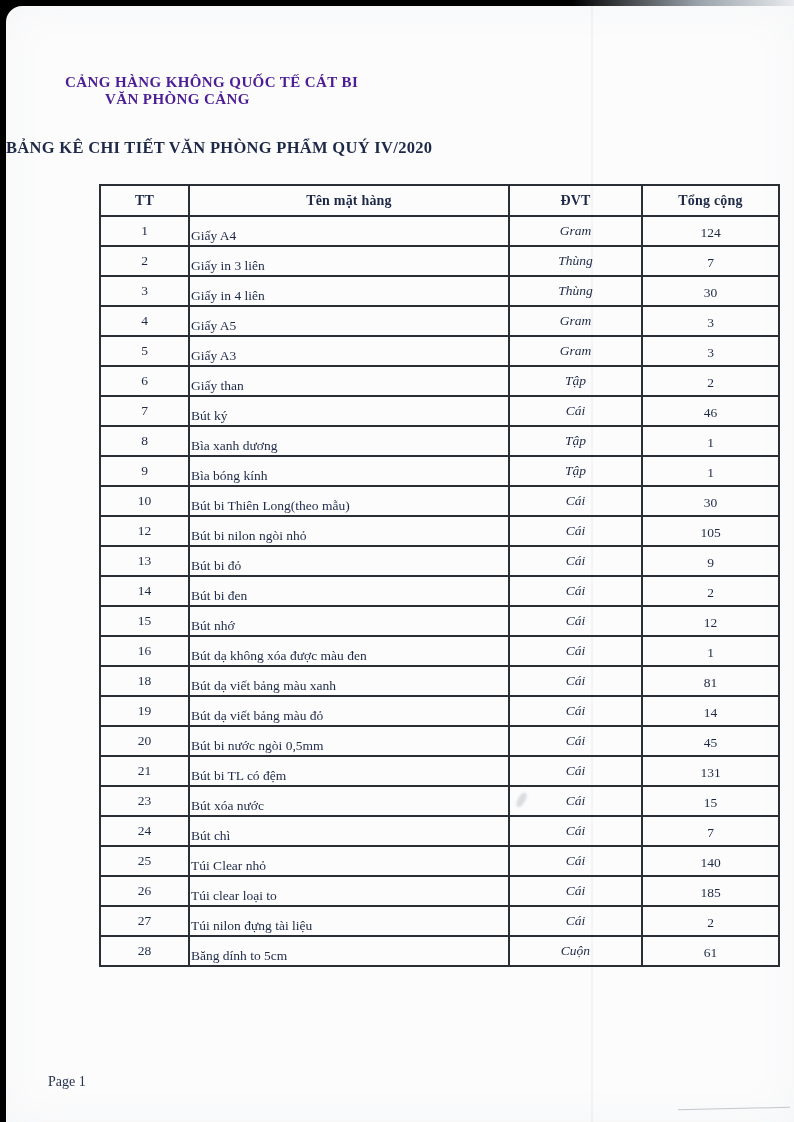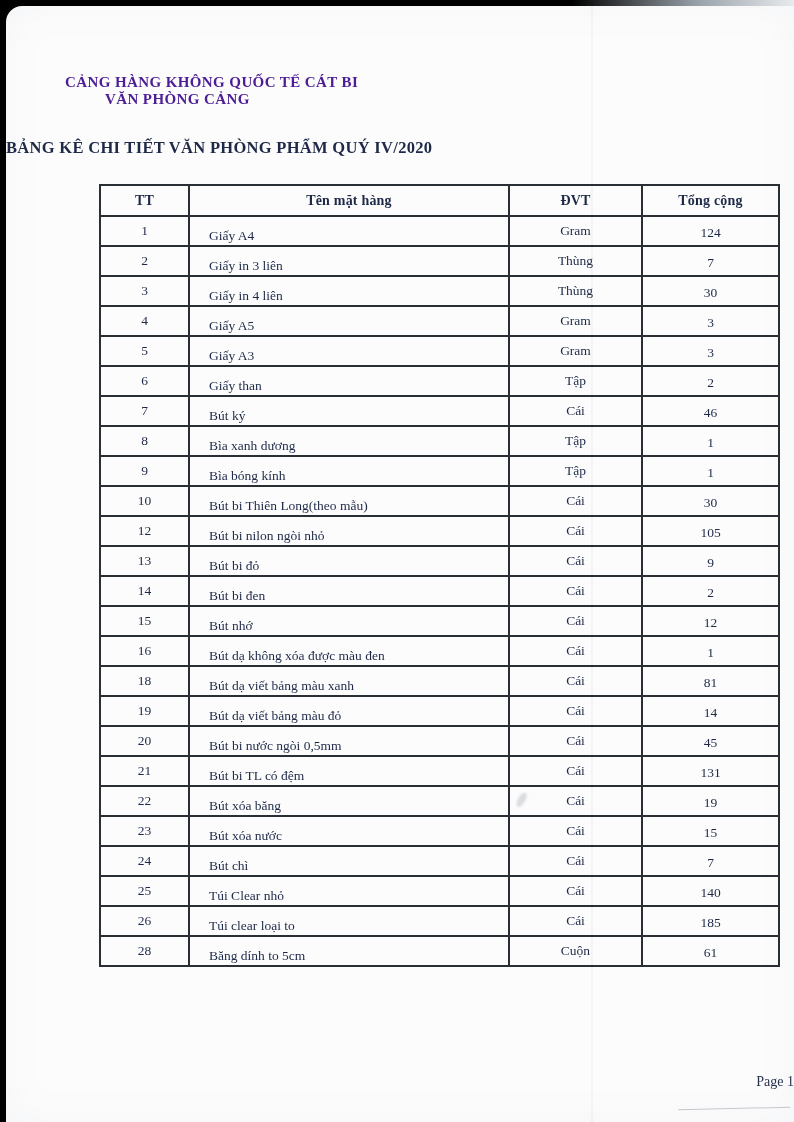--- a/index.html
+++ b/index.html
@@ -66,32 +66,32 @@
 
   table.supplies th {
     font-weight: bold;
     font-size: 14px;
     text-align: center;
     vertical-align: middle;
     letter-spacing: 0.2px;
   }
 
   td.cell-tt   { text-align: center; vertical-align: middle; font-size: 13.5px; }
-  td.cell-name { text-align: left;   vertical-align: bottom; font-size: 13.5px; padding: 0 2px 1px 19px; }
-  td.cell-unit { text-align: center; vertical-align: middle; font-size: 13.5px; }
+  td.cell-name { text-align: left;   vertical-align: bottom; font-size: 13.5px; padding: 0 2px 1px 1px; }
+  td.cell-unit { text-align: center; vertical-align: middle; font-size: 13.5px; font-style: italic; }
   td.cell-total{ text-align: center; vertical-align: top;    font-size: 13.5px; padding-top: 8px; }
 
   .page-footer {
     position: absolute;
     left: 0; right: 0;
     top: 1068px;
-    text-align: right;
+    text-align: left;
     font-size: 14px;
     color: #27334e;
-    padding-left: 53px;
+    padding-left: 42px;
   }
 
   
   .streak {
     position: absolute;
     top: 0; bottom: 0;
     left: 585px;
     width: 2px;
     background: rgba(30, 45, 75, 0.04);
   }
@@ -279,26 +279,20 @@
     <td class="cell-total">45</td>
   </tr>
 
   <tr>
     <td class="cell-tt">21</td>
     <td class="cell-name">Bút bi TL có đệm</td>
     <td class="cell-unit">Cái</td>
     <td class="cell-total">131</td>
   </tr>
 
-  <tr>
-    <td class="cell-tt">22</td>
-    <td class="cell-name">Bút xóa băng</td>
-    <td class="cell-unit">Cái</td>
-    <td class="cell-total">19</td>
-  </tr>
 
   <tr>
     <td class="cell-tt">23</td>
     <td class="cell-name">Bút xóa nước</td>
     <td class="cell-unit">Cái</td>
     <td class="cell-total">15</td>
   </tr>
 
   <tr>
     <td class="cell-tt">24</td>
@@ -314,20 +308,26 @@
     <td class="cell-total">140</td>
   </tr>
 
   <tr>
     <td class="cell-tt">26</td>
     <td class="cell-name">Túi clear loại to</td>
     <td class="cell-unit">Cái</td>
     <td class="cell-total">185</td>
   </tr>
 
+  <tr>
+    <td class="cell-tt">27</td>
+    <td class="cell-name">Túi nilon đựng tài liệu</td>
+    <td class="cell-unit">Cái</td>
+    <td class="cell-total">2</td>
+  </tr>
 
   <tr>
     <td class="cell-tt">28</td>
     <td class="cell-name">Băng dính to 5cm</td>
     <td class="cell-unit">Cuộn</td>
     <td class="cell-total">61</td>
   </tr>
 </tbody>
     </table>
 

